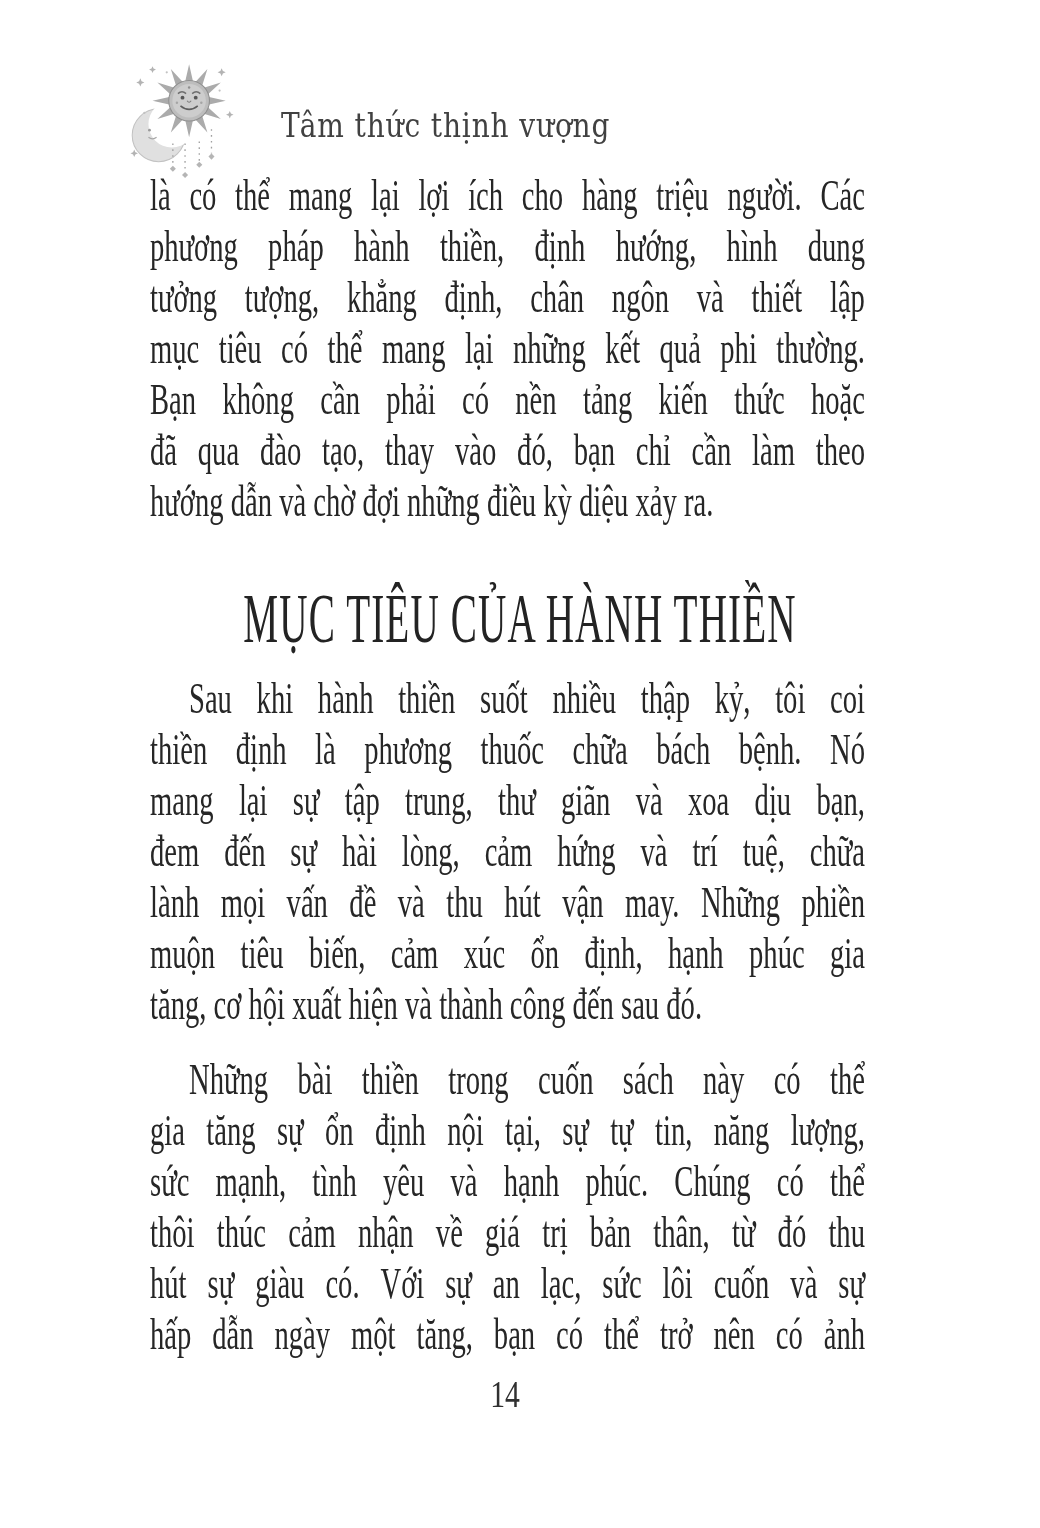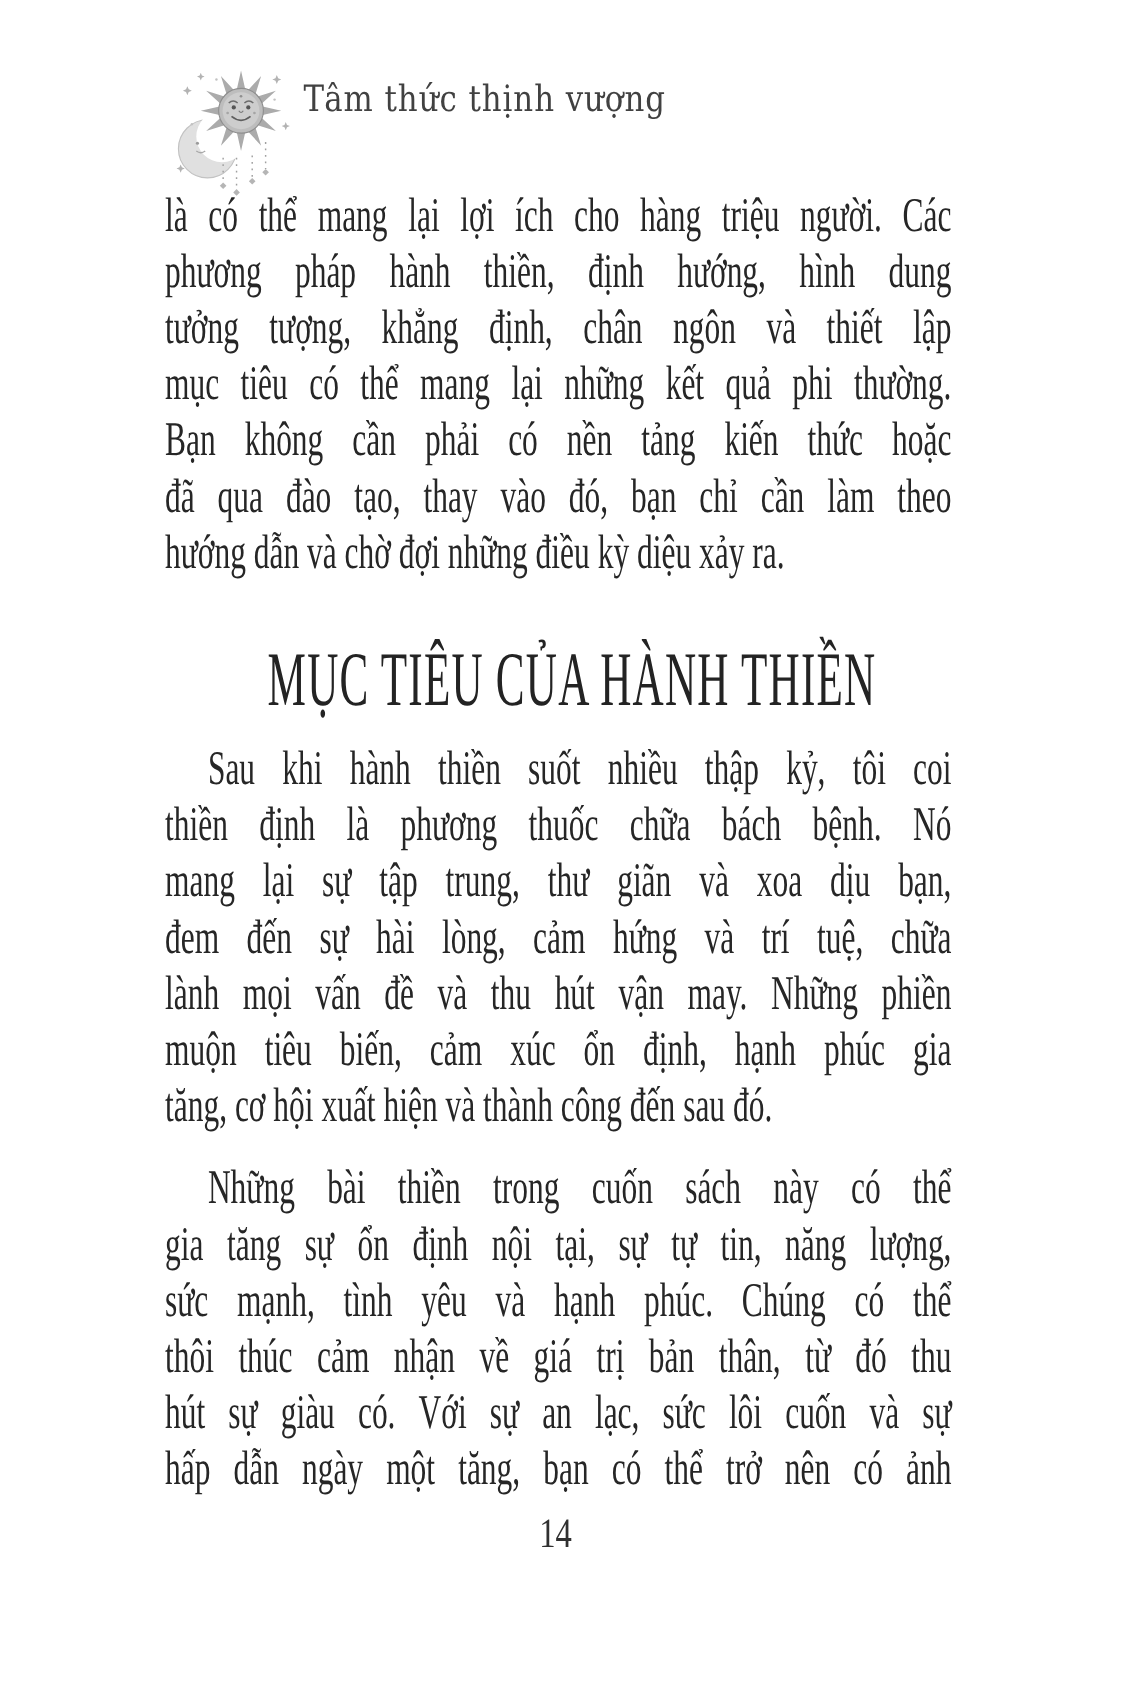--- a/index.html
+++ b/index.html
@@ -3,21 +3,21 @@
 <meta charset="utf-8">
 <style>
   html,body{margin:0;padding:0;}
   body{
     width:1040px;height:1528px;background:#ffffff;position:relative;
     font-family:"Liberation Serif", serif;color:#262626;overflow:hidden;
   }
   .page{position:absolute;inset:0;}
 
   
-  .header{position:absolute;left:152px;top:56px;display:flex;align-items:flex-start;}
+  .header{position:absolute;left:122px;top:56px;display:flex;align-items:center;gap:35px;}
   .logo{width:120px;height:124px;flex:0 0 auto;}
   .header-title{
     font-family:"DejaVu Serif", serif;font-size:33px;color:#414141;
     margin-left:4px;margin-top:14px;white-space:nowrap;
     transform:scaleX(.85);transform-origin:left center;letter-spacing:1px;
   }
 
   
   .content{
     position:absolute;left:150px;width:1100px;

